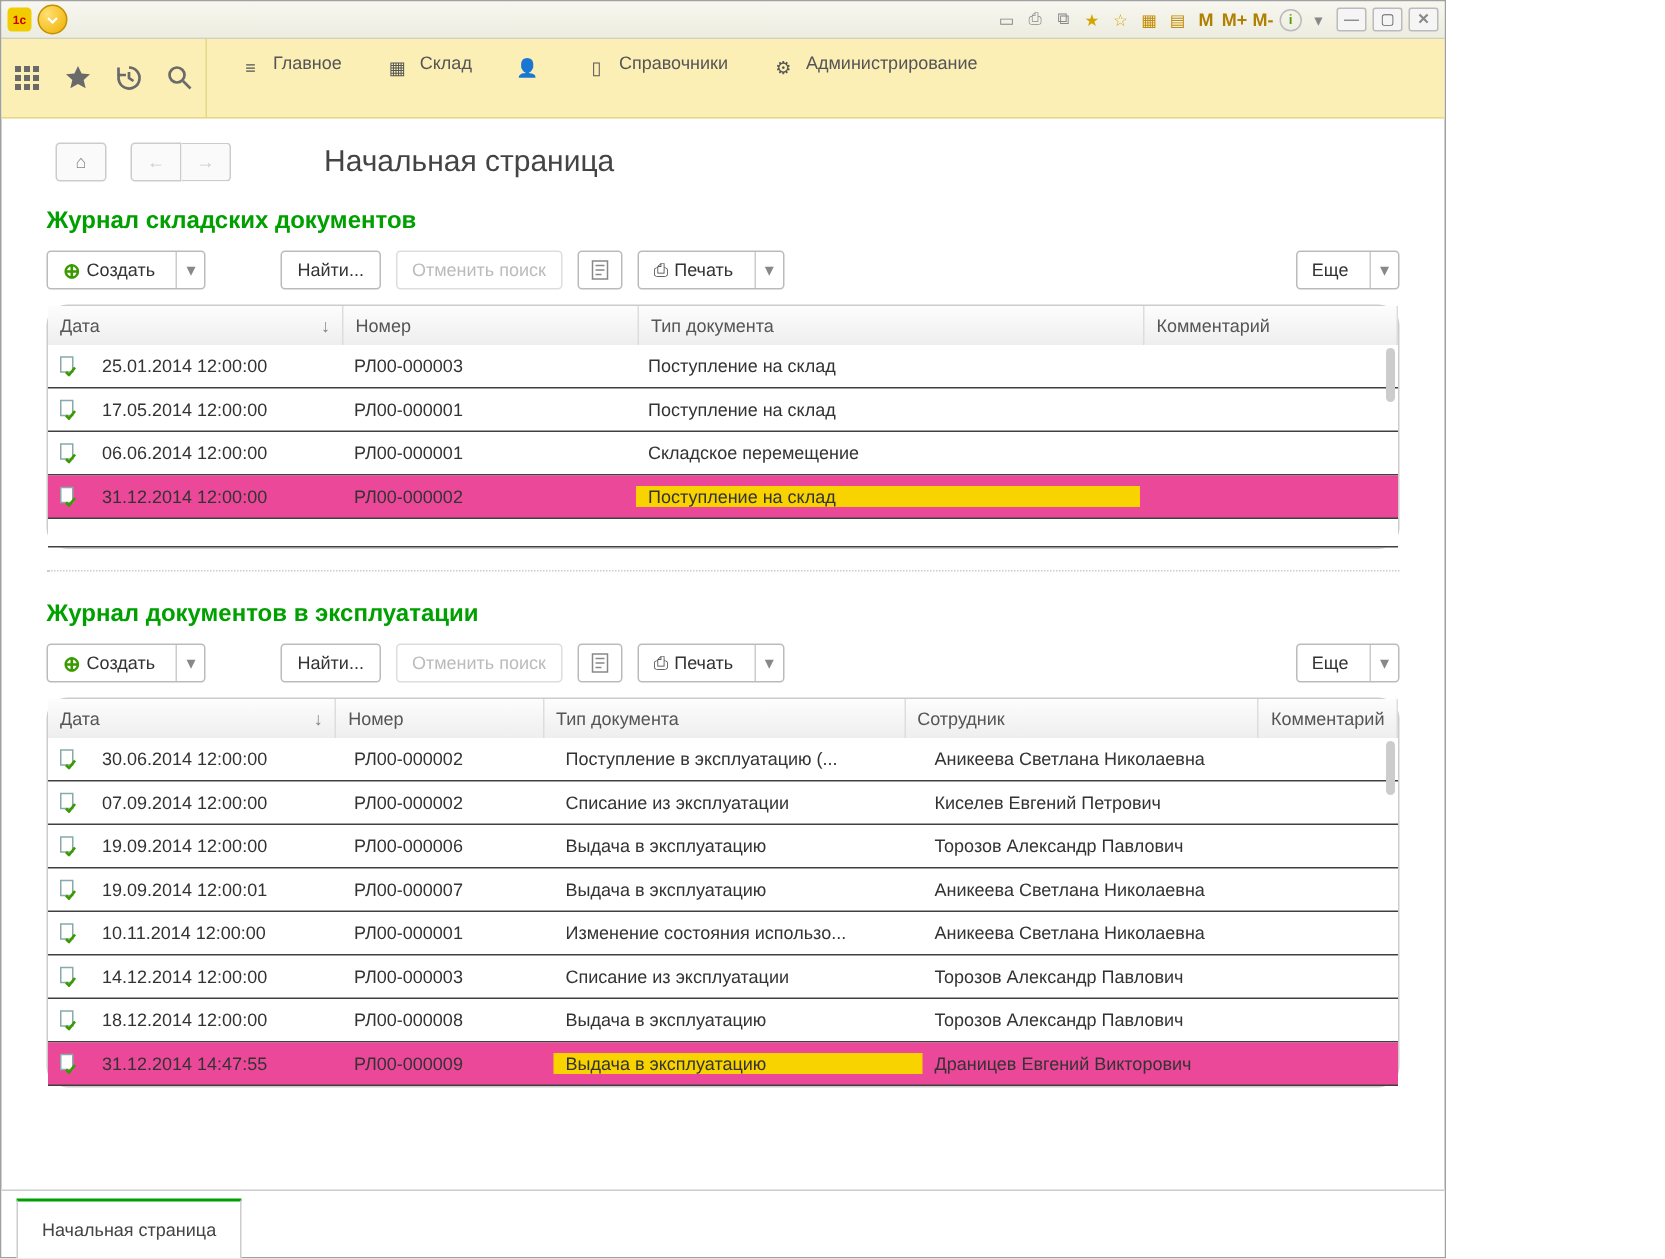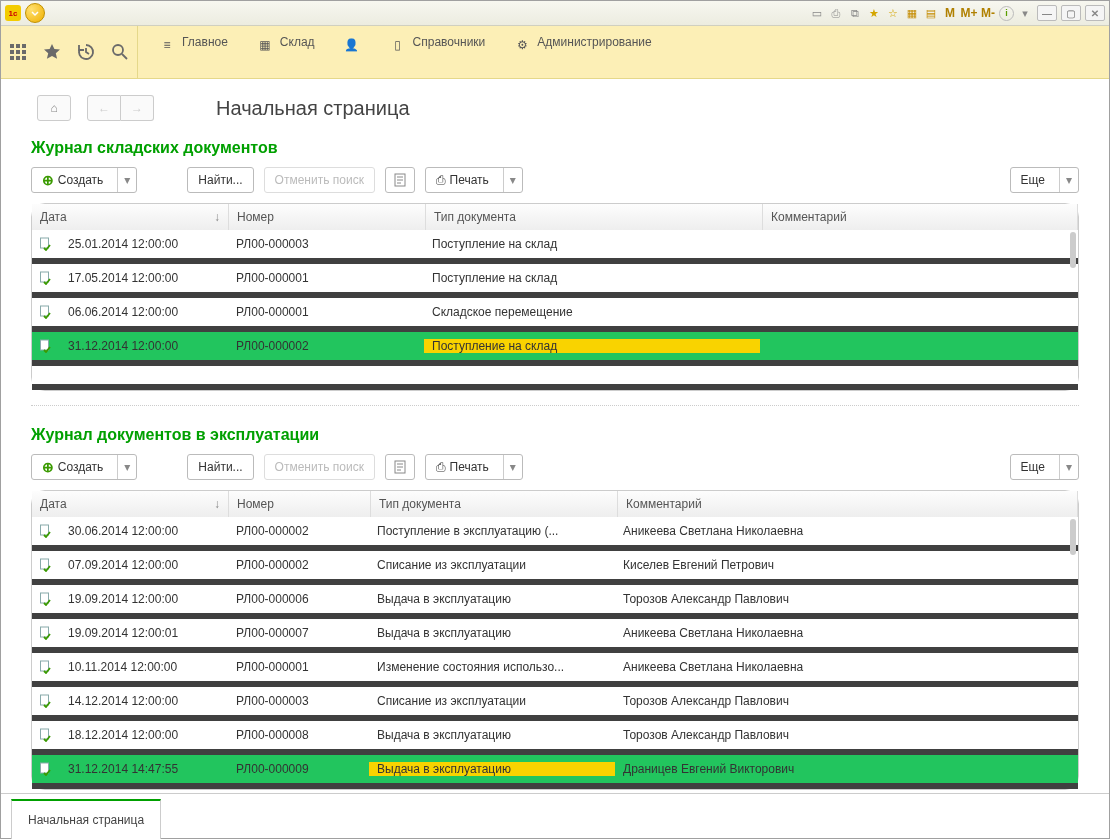--- a/index.html
+++ b/index.html
@@ -1,16 +1,16 @@
 <!DOCTYPE html>
 <html><head>
 <meta charset="utf-8">
 <style>
 html,body{margin:0;padding:0;font-family:Arial,sans-serif;font-size:12px;color:#333;background:#fff;user-select:none;cursor:default}
-.window{width:1110px;height:839px;border:1px solid #a0a0a0;box-sizing:border-box;display:flex;flex-direction:column;position:relative;background:#fff}
+.window{width:964px;height:839px;border:1px solid #a0a0a0;box-sizing:border-box;display:flex;flex-direction:column;position:relative;background:#fff}
 
 
 .titlebar{height:24px;background:linear-gradient(#f7f7f0,#ecece0);display:flex;align-items:center;padding:0 4px;border-bottom:1px solid #d0d0c0}
 .titlebar .tbleft{display:flex;align-items:center;gap:4px}
 .titlebar .tbtext{margin-left:6px;color:#666;font-size:11px}
 .titlebar .tbright{margin-left:auto;display:flex;align-items:center;gap:3px}
 .titlebar .ticon{width:16px;height:16px;display:flex;align-items:center;justify-content:center;font-size:11px;color:#888}
 .ticon.star{color:#d4a500}
 .ticon.calc{color:#c48b00}
 .ticon.cal{color:#c48b00}
@@ -54,24 +54,24 @@
 .btn .plus{color:#3a9a00;font-weight:bold;font-size:14px}
 .btn.icon{padding:0;width:28px;justify-content:center}
 .spacer{flex:1}
 
 
 .tableWrap{border:1px solid #ccc;border-radius:14px;position:relative}
 .thead{display:flex;background:linear-gradient(#fdfdfd,#eee);height:26px}
 .th{border-right:1px solid #ddd;display:flex;align-items:center;padding:0 8px;color:#555;position:relative}
 .th .sort{margin-left:auto;color:#888}
 .tbody{background:#fff}
-.tr{display:flex;height:28px;align-items:center;border-bottom:6px solid #404040}
+.tr{display:flex;height:28px;align-items:center;border-bottom:1px solid #404040}
 .tr.empty{height:18px}
 .tr .docico{width:28px;display:flex;justify-content:center;color:#5aa33a}
-.tr.sel{background:#22c55e}
+.tr.sel{background:#ec4899}
 .tr.sel .tdType{background:#f9d300}
 .td{padding:0 8px;color:#333;overflow:hidden;white-space:nowrap;text-overflow:ellipsis}
 .scroll{position:absolute;right:2px;top:28px;width:6px;height:36px;background:#ccc;border-radius:3px}
 .separator{height:6px;margin:14px 0 10px 0;border-top:1px dotted #ccc}
 
 
 .s1 .c1{width:180px}.s1 .c2{width:180px}.s1 .c3{width:320px}.s1 .c4{flex:1}
 
 .s2 .c1{width:180px}.s2 .c2{width:125px}.s2 .c3{width:230px}.s2 .c4{width:225px}.s2 .c5{flex:1}
 
@@ -336,20 +336,23 @@
         <div class="th c1">
             <span>Дата</span>
             <span class="sort">↓</span>
           </div>
         <div class="th c2">
             <span>Номер</span>
           </div>
         <div class="th c3">
             <span>Тип документа</span>
           </div>
+        <div class="th c4">
+            <span>Сотрудник</span>
+          </div>
         <div class="th c5">
             <span>Комментарий</span>
           </div>
       </div>
       <div class="tbody" id="tbody2">
           <div class="tr">
             <span class="docico">
               <svg class="docSvg" viewBox="0 0 14 14">
                 <rect x="1.5" y="1" width="8" height="10" fill="#fff" stroke="#8aa"></rect>
                 <path d="M5 11l2 2 4-5" fill="none" stroke="#3a9a00" stroke-width="1.8"></path>

